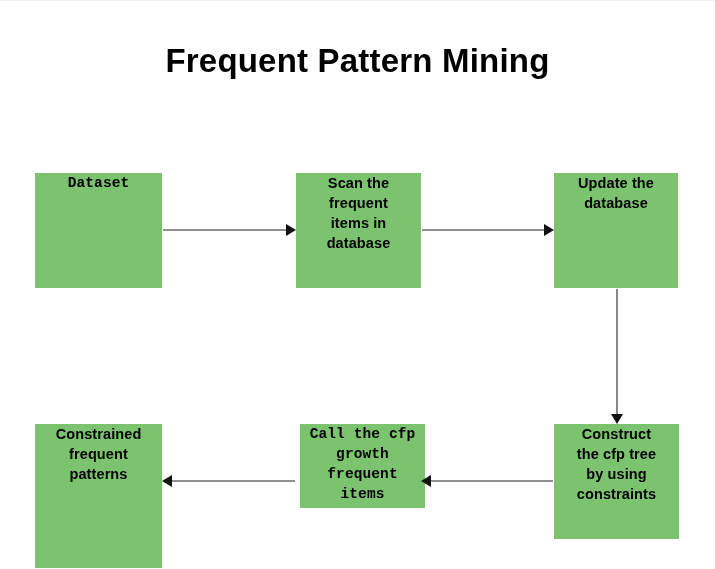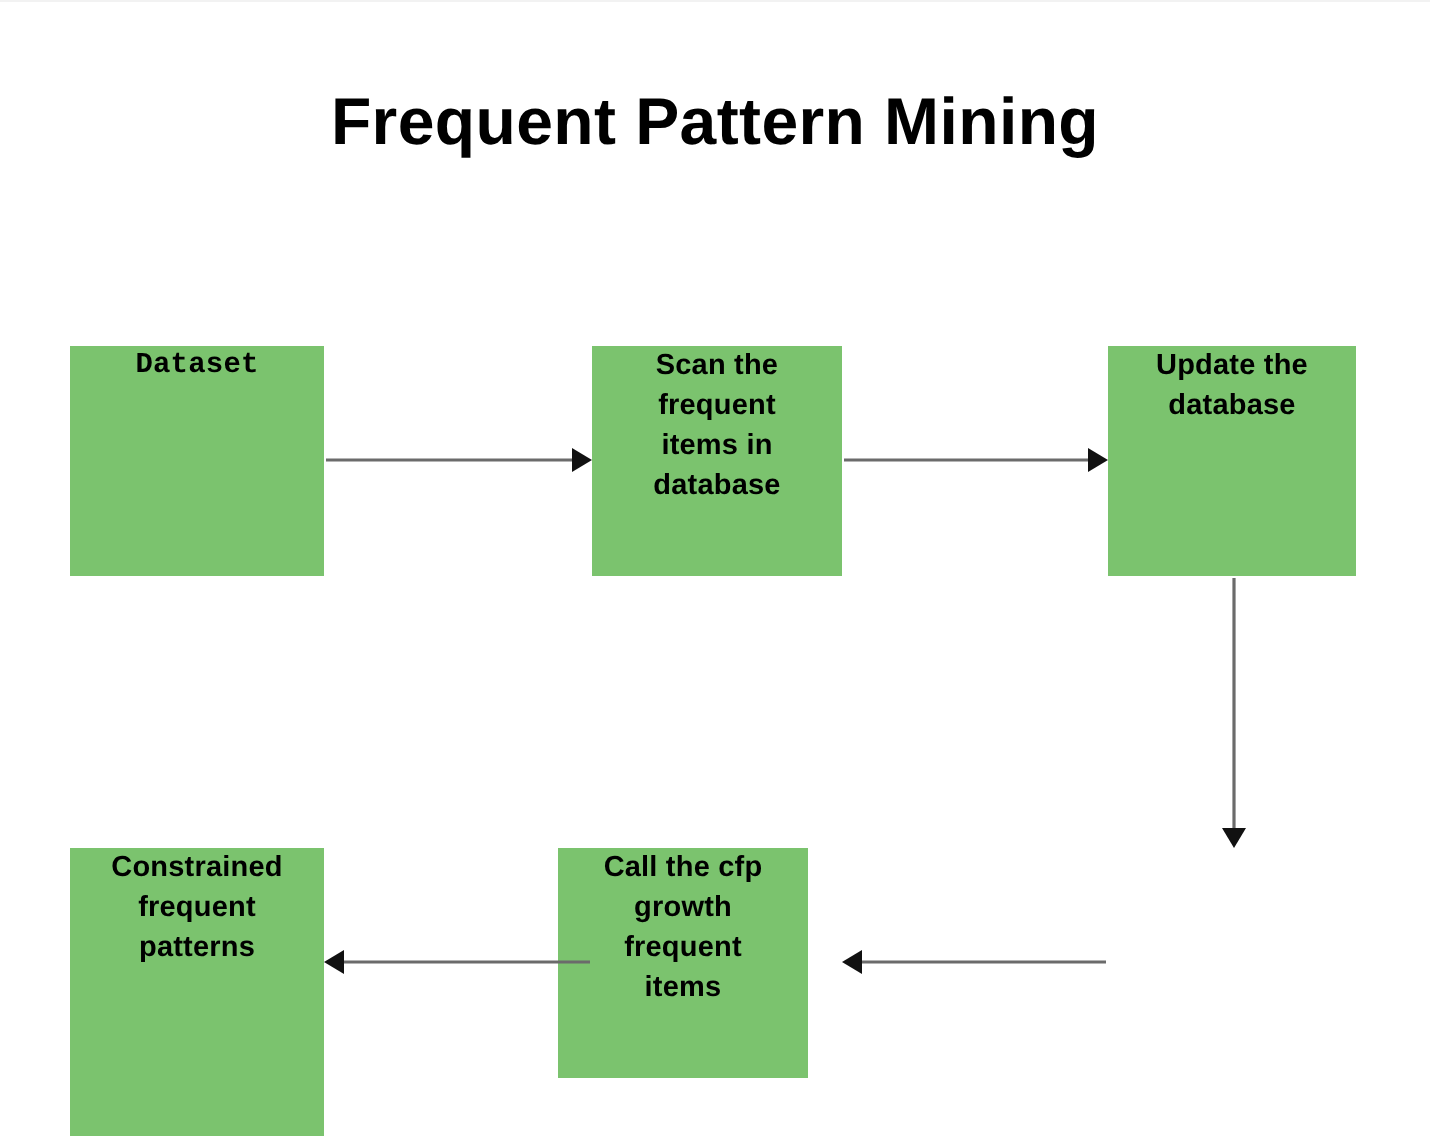--- a/index.html
+++ b/index.html
@@ -51,21 +51,21 @@
     letter-spacing: 0.1px;
     padding: 0 6px;
     white-space: pre-line;
   }
 
   
   #node-dataset        { left: 35px;  top: 172px; width: 127px; height: 115px; font-family: Liberation Mono, monospace; }
   #node-scan           { left: 296px; top: 172px; width: 125px; height: 115px; }
   #node-update         { left: 554px; top: 172px; width: 124px; height: 115px; }
   #node-construct      { left: 554px; top: 423px; width: 125px; height: 115px; }
-  #node-callcfp        { left: 279px; top: 423px; width: 125px; height: 115px; }
+  #node-callcfp        { left: 300px; top: 423px; width: 125px; height: 84px; font-family: Liberation Mono, monospace; }
   #node-constrained    { left: 35px;  top: 423px; width: 127px; height: 144px; }
 
   
   .connector {
     position: absolute;
     overflow: visible;
   }
   .conn-line {
     stroke: #6b6b6b;
     stroke-width: 1.6;
@@ -97,20 +97,26 @@
 frequent
 items in
 database</span>
   </div>
 
   <div class="node" id="node-update">
     <span class="node-label">Update the
 database</span>
   </div>
 
+  <div class="node" id="node-construct">
+    <span class="node-label">Construct
+the cfp tree
+by using
+constraints</span>
+  </div>
 
   <div class="node" id="node-callcfp">
     <span class="node-label">Call the cfp
 growth
 frequent
 items</span>
   </div>
 
   <div class="node" id="node-constrained">
     <span class="node-label">Constrained

